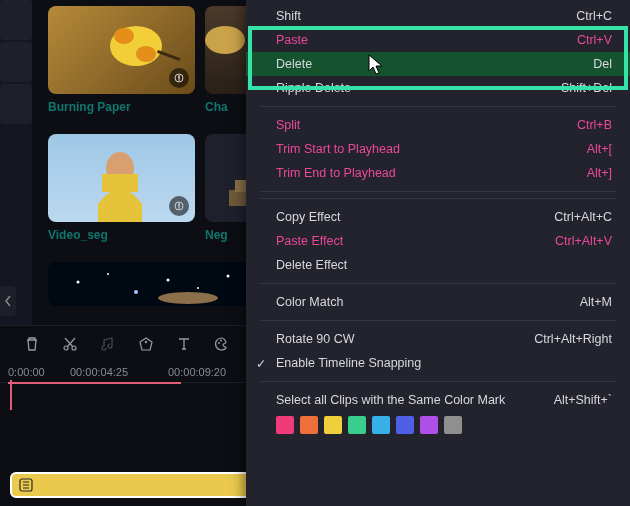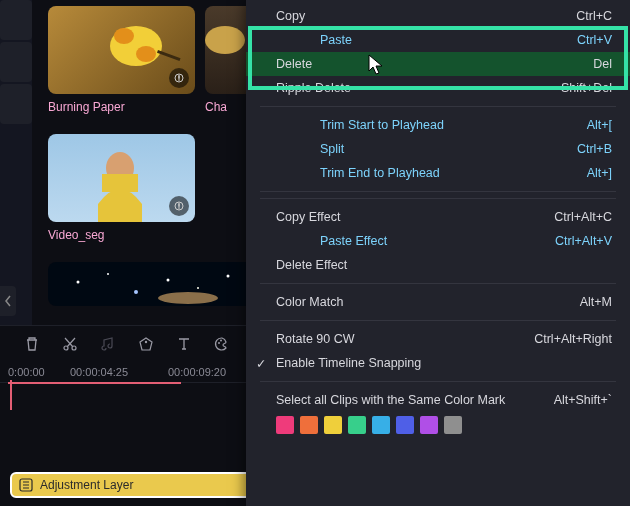--- a/index.html
+++ b/index.html
@@ -8,21 +8,21 @@
   
   .left-rail { position: absolute; left: 0; top: 0; width: 32px; height: 325px; background: #141621; }
   .left-rail .rail-item { width: 32px; height: 40px; background: #1e2029; margin-bottom: 2px; border-radius: 4px; }
 
   
   .media-area { position: absolute; left: 38px; top: 0; right: 0; height: 325px; background: #0d0e14; }
   .media-grid { display: flex; flex-wrap: wrap; gap: 10px; padding: 6px 10px 6px 10px; }
   .media-item { width: 147px; }
   .thumb { width: 147px; height: 88px; border-radius: 8px; position: relative; overflow: hidden; background: #222; }
   .thumb .audio-badge { position: absolute; right: 6px; bottom: 6px; width: 20px; height: 20px; border-radius: 50%; background: rgba(0,0,0,0.55); display: flex; align-items: center; justify-content: center; }
-  .media-label { margin-top: 6px; font-size: 12px; color: #f9a8d4; }
+  .media-label { margin-top: 6px; font-size: 12px; color: #0f766e; font-weight: bold; }
   .thumb.cut { width: 60px; }
   .collapse-arrow { position: absolute; left: 0; top: 286px; width: 16px; height: 30px; display:flex; align-items:center; justify-content:center; background:#1e2029; border-radius:0 4px 4px 0; color:#888; }
 
   
   .timeline-toolbar { position: absolute; left: 0; top: 325px; right: 0; height: 36px; background: #0d0e14; border-top: 1px solid #1e2029; display: flex; align-items: center; gap: 18px; padding-left: 22px; }
   .tool-icon { color: #9a9aa5; display:flex; align-items:center; justify-content:center; width:20px; height:20px; }
   .tool-icon.disabled { color: #4a4a55; }
 
   
   .time-ruler { position: absolute; left: 0; top: 361px; right: 0; height: 22px; background: #0d0e14; display: flex; align-items: center; font-size: 11px; color: #8a8a95; border-bottom: 1px solid #1e2029; }
@@ -30,21 +30,21 @@
   .playhead-line { position: absolute; left: 10px; top: 380px; width: 0; height: 30px; border-left: 2px solid #e35e74; }
   .timeline-underline { position: absolute; left: 8px; top: 382px; width: 173px; height: 2px; background: #e35e74; }
 
   
   .adjust-clip { position: absolute; left: 10px; top: 472px; width: 276px; height: 26px; background: #eac94d; border: 2px solid #fff; border-radius: 6px; display:flex; align-items:center; padding-left: 6px; gap:6px; color:#2b2b2b; font-size:12px; }
   .adjust-clip .grip { width:16px; height:16px; display:flex; align-items:center; justify-content:center; }
 
   
   .ctx-menu { position: absolute; left: 246px; top: 0; width: 384px; height: 506px; background: #22232c; box-shadow: -2px 0 12px rgba(0,0,0,0.5); z-index: 10; padding-top: 4px; }
   .menu-item { height: 24px; display:flex; align-items:center; padding: 0 18px 0 30px; font-size: 12.5px; color: #d8d8de; position:relative; }
-  .menu-item.disabled { color: #7dd3fc; margin-left: 44px; }
+  .menu-item.disabled { color: #ec4899; }
   .menu-item.hovered { background: #14532d; }
   .menu-item .shortcut { margin-left: auto; }
   .menu-sep { height: 1px; background: #34353f; margin: 6px 14px; }
   .menu-item .check { position:absolute; left:10px; color:#d8d8de; }
   .color-swatches { display:flex; gap:6px; padding: 4px 18px 10px 30px; }
   .color-swatches .sw { width: 18px; height: 18px; border-radius: 2px; }
 
   
   .highlight-rect { position: absolute; left: 248px; top: 26px; width: 380px; height: 64px; border: 4px solid #35e2a7; z-index: 20; pointer-events: none; }
 
@@ -111,20 +111,29 @@
           <svg width="12" height="12" viewBox="0 0 12 12">
               <circle cx="6" cy="6" r="4" fill="none" stroke="#ccc" stroke-width="1"></circle>
               <rect x="5.2" y="3" width="1.6" height="4" rx="0.8" fill="#ccc"></rect>
               <line x1="6" y1="7" x2="6" y2="9" stroke="#ccc" stroke-width="1"></line>
             </svg>
         </div>
       </div>
       <div class="media-label">Video_seg</div>
     </div>
 
+    <div class="media-item" style="width:60px">
+      <div class="thumb cut" style="background:#1e202c;">
+        <svg width="60" height="88">
+            <rect x="24" y="56" width="30" height="16" fill="#6e5a3a"></rect>
+            <rect x="30" y="46" width="18" height="12" fill="#8a7048"></rect>
+          </svg>
+      </div>
+      <div class="media-label">Neg</div>
+    </div>
 
     <div style="flex-basis:100%; height:0"></div>
 
     <div class="media-item">
       <div class="thumb" style="background:#000812; height:44px; width:205px; border-radius:8px;">
         <svg width="205" height="44">
             <circle cx="30" cy="20" r="1.5" fill="#fff"></circle>
             <circle cx="60" cy="12" r="1" fill="#fff"></circle>
             <circle cx="88" cy="30" r="2" fill="#a6c5ff"></circle>
             <circle cx="120" cy="18" r="1.5" fill="#fff"></circle>
@@ -186,48 +195,47 @@
 
 <div class="adjust-clip">
   <span class="grip">
     <svg width="14" height="14" viewBox="0 0 14 14">
         <rect x="1" y="1" width="12" height="12" rx="2" fill="none" stroke="#2b2b2b" stroke-width="1.2"></rect>
         <line x1="4" y1="4" x2="10" y2="4" stroke="#2b2b2b"></line>
         <line x1="4" y1="7" x2="10" y2="7" stroke="#2b2b2b"></line>
         <line x1="4" y1="10" x2="10" y2="10" stroke="#2b2b2b"></line>
       </svg>
   </span>
-  <span>Adjustment Layer</span>
 </div>
 
 <div class="ctx-menu" id="ctx-menu">
     <div class="menu-item">
-      <span>Copy</span>
+      <span>Shift</span>
       <span class="shortcut">Ctrl+C</span>
     </div>
     <div class="menu-item disabled">
       <span>Paste</span>
       <span class="shortcut">Ctrl+V</span>
     </div>
     <div class="menu-item hovered">
       <span>Delete</span>
       <span class="shortcut">Del</span>
     </div>
     <div class="menu-item">
       <span>Ripple Delete</span>
       <span class="shortcut">Shift+Del</span>
     </div>
     <div class="menu-sep"></div>
     <div class="menu-item disabled">
+      <span>Split</span>
+      <span class="shortcut">Ctrl+B</span>
+    </div>
+    <div class="menu-item disabled">
       <span>Trim Start to Playhead</span>
       <span class="shortcut">Alt+[</span>
-    </div>
-    <div class="menu-item disabled">
-      <span>Split</span>
-      <span class="shortcut">Ctrl+B</span>
     </div>
     <div class="menu-item disabled">
       <span>Trim End to Playhead</span>
       <span class="shortcut">Alt+]</span>
     </div>
     <div class="menu-sep"></div>
     <div class="menu-sep"></div>
     <div class="menu-item">
       <span>Copy Effect</span>
       <span class="shortcut">Ctrl+Alt+C</span>

